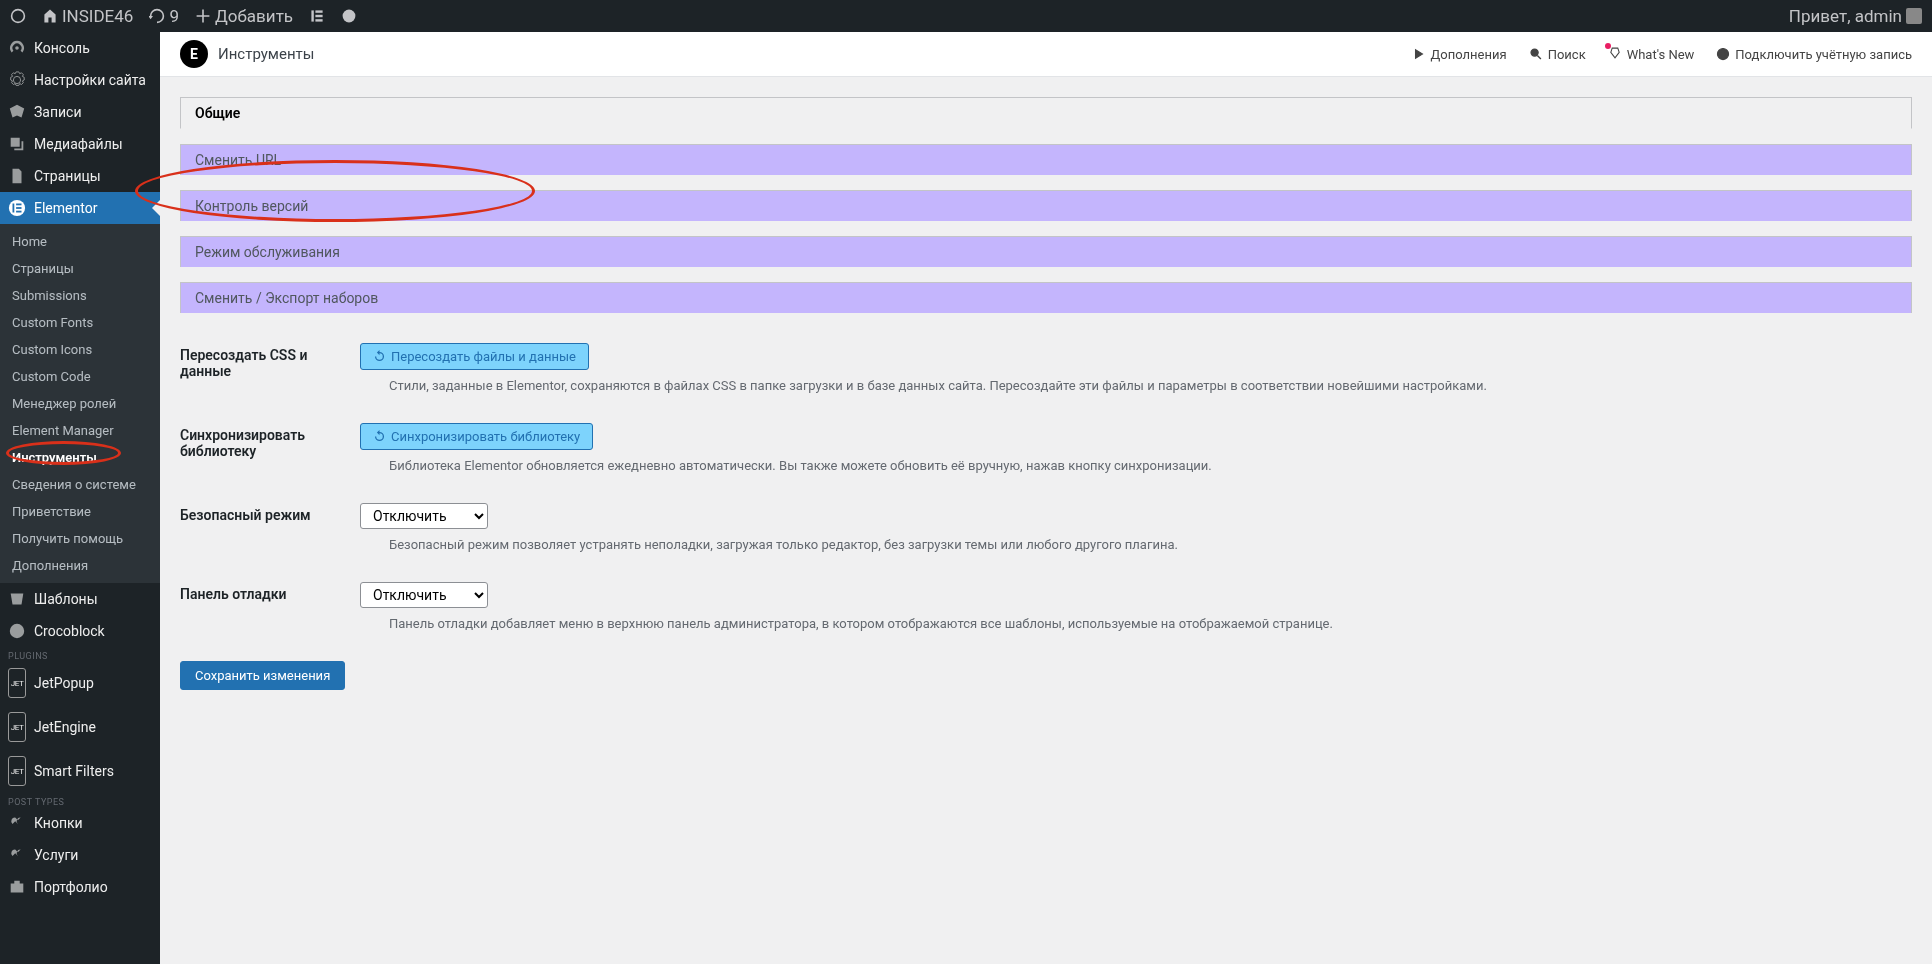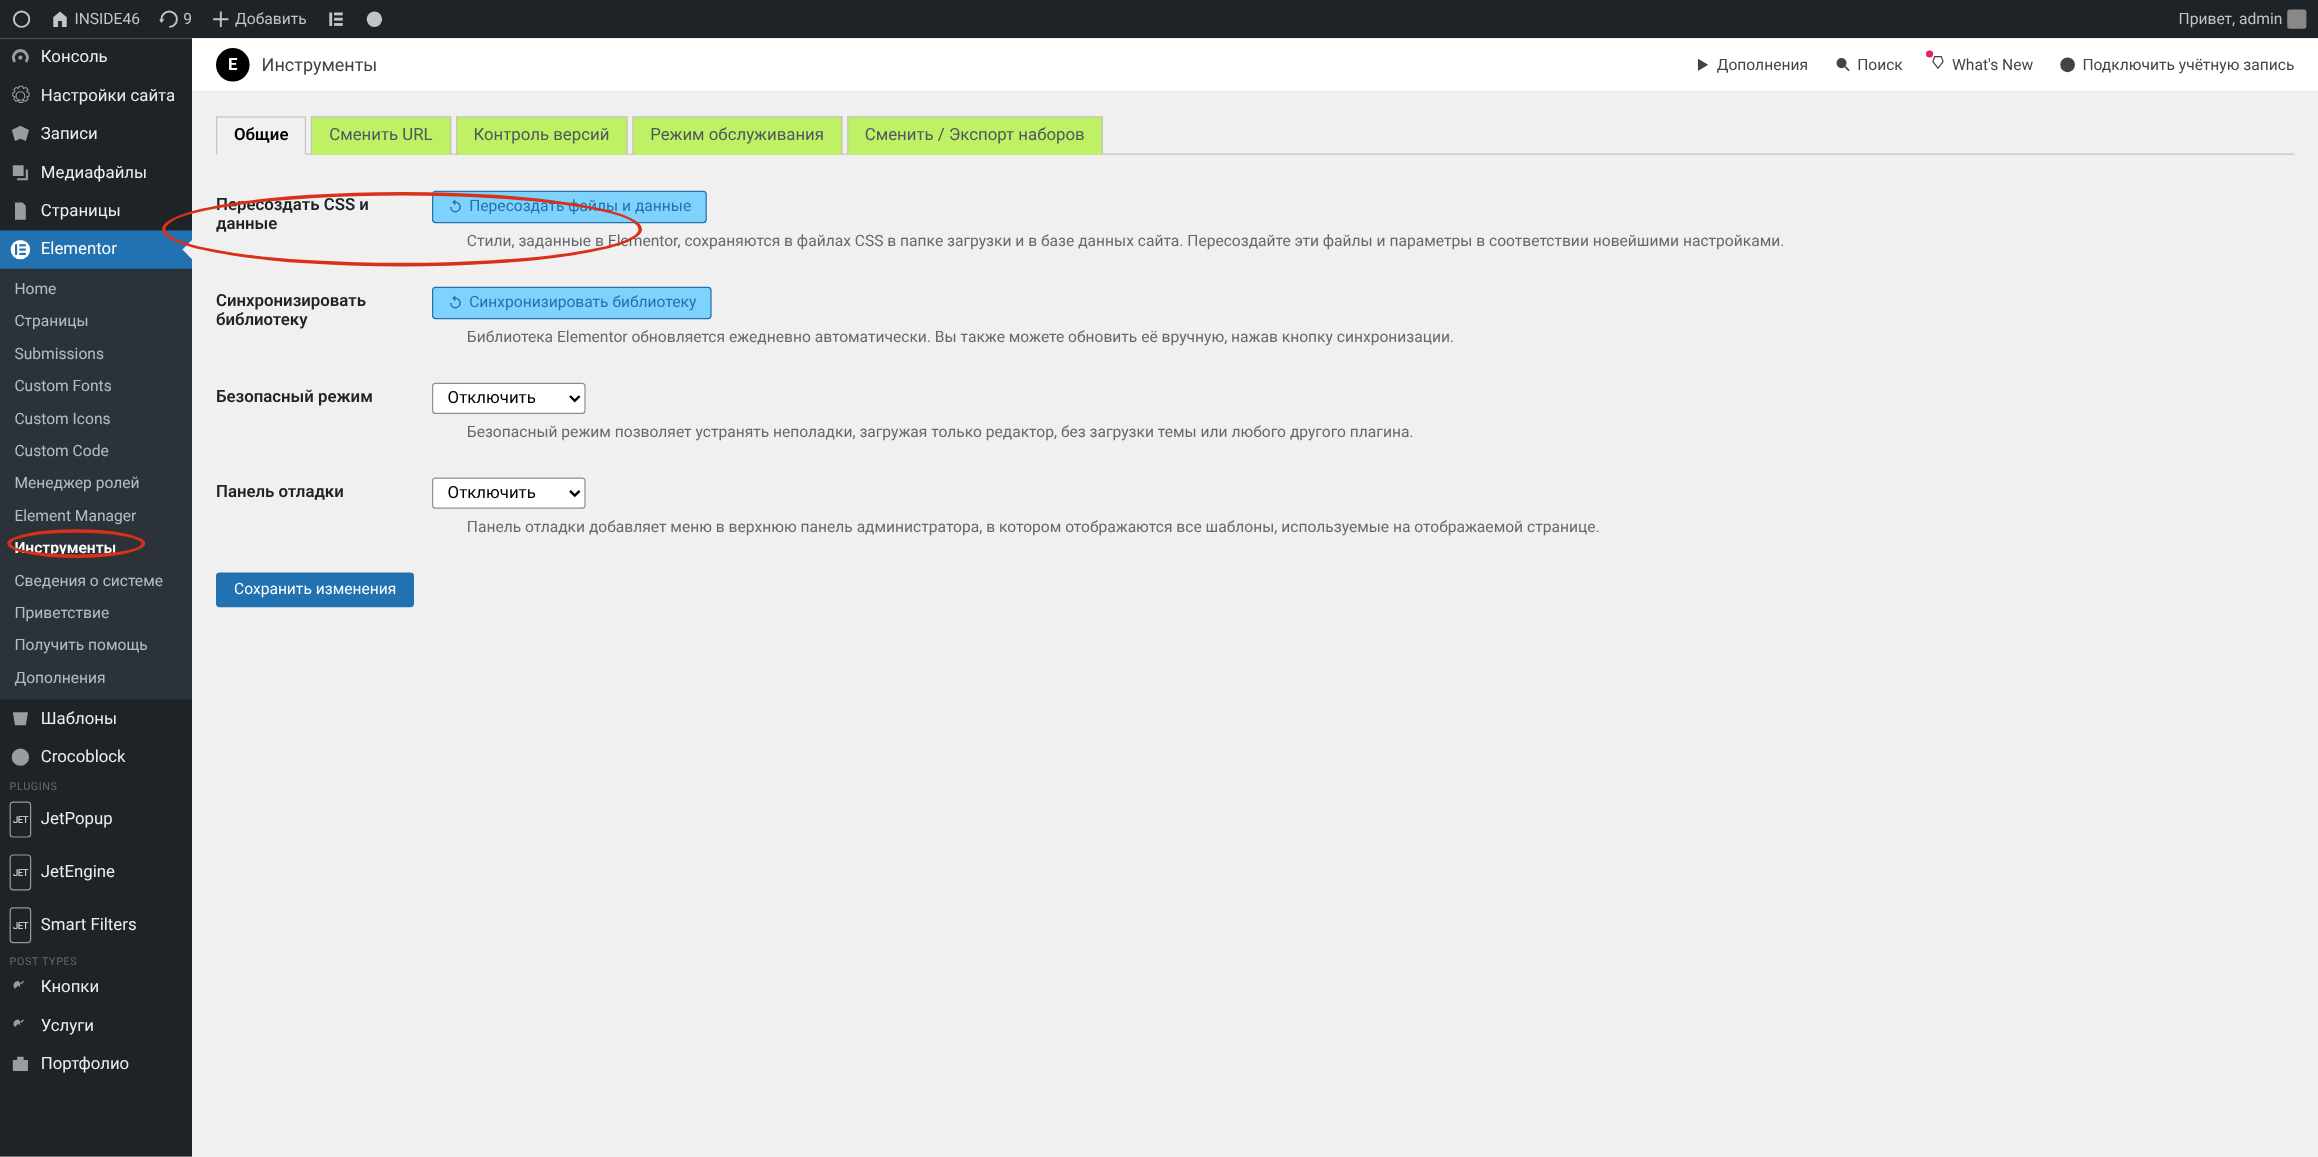--- a/index.html
+++ b/index.html
@@ -1,18 +1,18 @@
 <!DOCTYPE html>
 <html><head>
 <meta charset="utf-8">
 <style>
 * { margin: 0; padding: 0; box-sizing: border-box; font-family: -apple-system, BlinkMacSystemFont, "Segoe UI", Roboto, sans-serif; }
 body { background: #f0f0f1; font-size: 13px; color: #3c434a; }
 
-.topbar { background: #1d2327; color: #c3c4c7; height: 32px; display: flex; align-items: center; padding: 0 10px; font-size: 13px; }
+.topbar { background: #1d2327; color: #c3c4c7; height: 32px; display: flex; align-items: center; padding: 0 10px; font-size: 17px; }
 .topbar-left { display: flex; align-items: center; gap: 16px; flex: 1; }
 .topbar-right { display: flex; align-items: center; gap: 6px; }
 .topbar-item { display: flex; align-items: center; gap: 4px; cursor: pointer; }
 .tb-icon { width: 16px; height: 16px; fill: currentColor; }
 
 .wrap { display: flex; min-height: calc(100vh - 32px); }
 .sidebar { width: 160px; background: #1d2327; color: #c3c4c7; }
 .side-item { display: flex; align-items: center; gap: 8px; padding: 7px 8px; cursor: pointer; font-size: 14px; color: #eee; }
 .side-item.current { background: #2271b1; color: #fff; position: relative; }
 .side-item.current::after { content: ''; position: absolute; right: 0; top: 50%; transform: translateY(-50%); border: 8px solid transparent; border-right-color: #f0f0f1; }
@@ -28,22 +28,22 @@
 .page-header-left { display: flex; align-items: center; gap: 10px; flex: 1; }
 .elogo { width: 28px; height: 28px; border-radius: 50%; background: #000; display: flex; align-items: center; justify-content: center; color: #fff; font-size: 14px; font-weight: bold; }
 .page-title { font-size: 15px; color: #3c434a; }
 .page-header-right { display: flex; align-items: center; gap: 22px; font-size: 13px; color: #444; }
 .ph-item { display: flex; align-items: center; gap: 5px; cursor: pointer; }
 .ph-icon { width: 14px; height: 14px; fill: currentColor; stroke: currentColor; }
 .pink-dot { position: relative; }
 .pink-dot::before { content: ''; position: absolute; top: -3px; left: -3px; width: 6px; height: 6px; border-radius: 50%; background: #e91e63; }
 
 .content { padding: 20px; }
-.tabs { display: flex; gap: 4px; border-bottom: 1px solid #c3c4c7; }
-.tab { background: #bef264; border: 1px solid #c3c4c7; border-bottom: none; padding: 7px 14px; cursor: pointer; font-size: 14px; color: #50575e; margin-bottom: -1px; }
+.tabs { display: flex; gap: 16px; border-bottom: 1px solid #c3c4c7; flex-direction: column; }
+.tab { background: #c4b5fd; border: 1px solid #c3c4c7; border-bottom: none; padding: 7px 14px; cursor: pointer; font-size: 14px; color: #50575e; margin-bottom: -1px; }
 .tab.active { background: #f0f0f1; border-bottom: 1px solid #f0f0f1; color: #000; font-weight: 600; }
 
 .form-table { margin-top: 30px; }
 .form-row { display: flex; margin-bottom: 30px; }
 .form-label { width: 180px; font-size: 14px; font-weight: 600; color: #1d2327; padding-top: 4px; }
 .form-field { flex: 1; }
 .e-btn { border: 1px solid #2271b1; background: #7dd3fc; color: #2271b1; padding: 5px 12px; font-size: 13px; border-radius: 3px; cursor: pointer; display: inline-flex; align-items: center; gap: 5px; }
 .desc { font-size: 13px; color: #646970; margin-top: 8px; margin-left: 29px; }
 select { padding: 3px 24px 3px 8px; border: 1px solid #8c8f94; border-radius: 3px; font-size: 14px; background: #fff; }
 .save-btn { background: #2271b1; border: 1px solid #2271b1; color: #fff; padding: 6px 14px; font-size: 13px; border-radius: 3px; cursor: pointer; }

